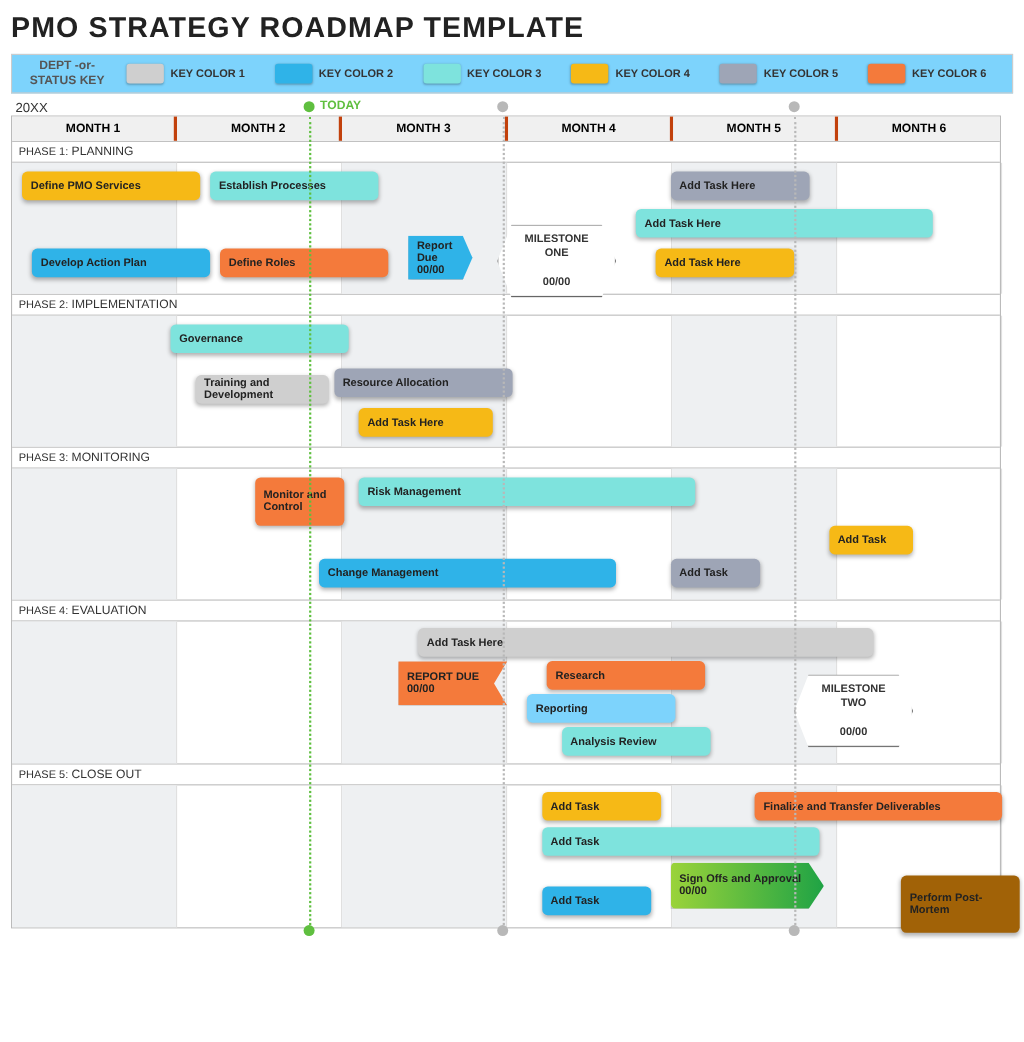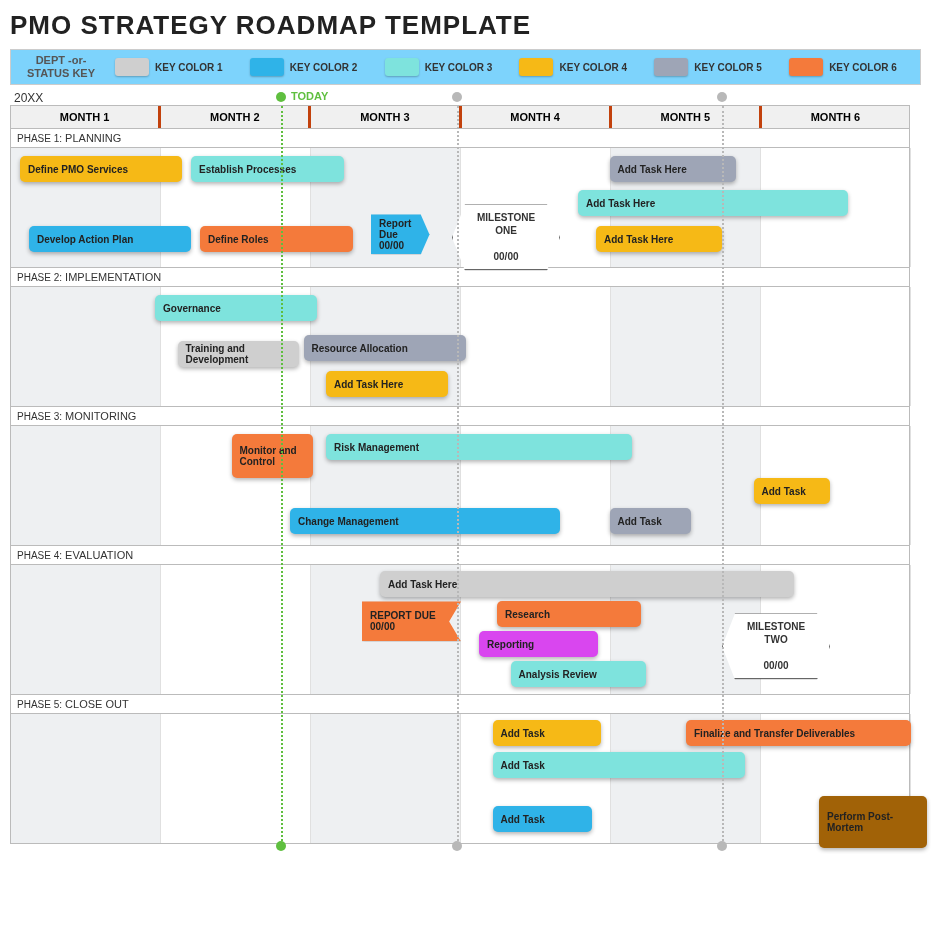--- a/index.html
+++ b/index.html
@@ -124,36 +124,37 @@
       <div class="phase-label"><span class="pn">PHASE 4:</span>  EVALUATION</div>
       <div class="lane-area" style="height: 130px;">
         <div class="col alt" style="left: 0px; width: 150px;"></div>
         <div class="col" style="left: 150px; width: 150px;"></div>
         <div class="col alt" style="left: 300px; width: 150px;"></div>
         <div class="col" style="left: 450px; width: 150px;"></div>
         <div class="col alt" style="left: 600px; width: 150px;"></div>
         <div class="col" style="left: 750px; width: 150px;"></div>
         <div class="bar" style="background: rgb(207, 207, 207); left: 369px; width: 414px; top: 6px;">Add Task Here</div>
         <div class="bar" style="background: rgb(244, 122, 59); left: 486px; width: 144px; top: 36px;">Research</div>
-        <div class="bar" style="background: #d946ef; left: 468px; width: 119px; top: 66px;">Reporting</div>
+        <div class="bar" style="background: #7dd3fc; left: 468px; width: 135px; top: 66px;">Reporting</div>
         <div class="bar" style="background: rgb(126, 227, 221); left: 499.5px; width: 135px; top: 96px;">Analysis Review</div>
         <div class="flag" style="background: rgb(244, 122, 59); left: 351px; top: 36px; width: 99px; clip-path: polygon(0px 0px, 100% 0px, 88% 50%, 100% 100%, 0px 100%);">REPORT DUE<br>00/00</div>
         <div class="milestone" style="left: 711px; top: 48px; width: 108px;">MILESTONE<br>TWO<br>&nbsp;<br>00/00</div>
       </div>
       <div class="phase-label"><span class="pn">PHASE 5:</span>  CLOSE OUT</div>
       <div class="lane-area" style="height: 130px;">
         <div class="col alt" style="left: 0px; width: 150px;"></div>
         <div class="col" style="left: 150px; width: 150px;"></div>
         <div class="col alt" style="left: 300px; width: 150px;"></div>
         <div class="col" style="left: 450px; width: 150px;"></div>
         <div class="col alt" style="left: 600px; width: 150px;"></div>
         <div class="col" style="left: 750px; width: 150px;"></div>
         <div class="bar" style="background: rgb(246, 185, 22); left: 481.5px; width: 108px; top: 6px;">Add Task</div>
         <div class="bar" style="background: rgb(244, 122, 59); left: 675px; width: 225px; top: 6px;">Finalize and Transfer Deliverables</div>
         <div class="bar" style="background: rgb(126, 227, 221); left: 481.5px; width: 252px; top: 38px;">Add Task</div>
+        <div class="bar" style="background: linear-gradient(90deg, rgb(154, 211, 58), rgb(31, 163, 69)); left: 598.5px; width: 139.5px; top: 70px; height: 42px; white-space: normal; line-height: 1.15; clip-path: polygon(0px 0px, 90% 0px, 100% 50%, 90% 100%, 0px 100%); border-radius: 4px 0px 0px 4px;">Sign Offs and Approval 00/00</div>
         <div class="bar" style="background: rgb(47, 179, 232); left: 481.5px; width: 99px; top: 92px;">Add Task</div>
         <div class="bar" style="background: #a16207; left: 808px; width: 108px; top: 82px; height: 52px; white-space: normal; line-height: 1.15;">Perform Post-Mortem</div>
       </div>
     </div>
   <div id="markers" style="position: absolute; left: 0px; top: 0px; width: 100%; height: 739px; pointer-events: none;">
       <div class="vline" style="left: 270px; height: 739px;">
         <div class="dot" style="background:#5fbf3f;top:-14px;"></div>
         <div class="stem" style="height:739px;border-left:2px dotted #5fbf3f;"></div>
         <div class="dot" style="background:#5fbf3f;top:735px;"></div>
         <div style="position: absolute; top: -16px; left: 10px; font-size: 11px; font-weight: bold; color: rgb(95, 191, 63);">TODAY</div>

